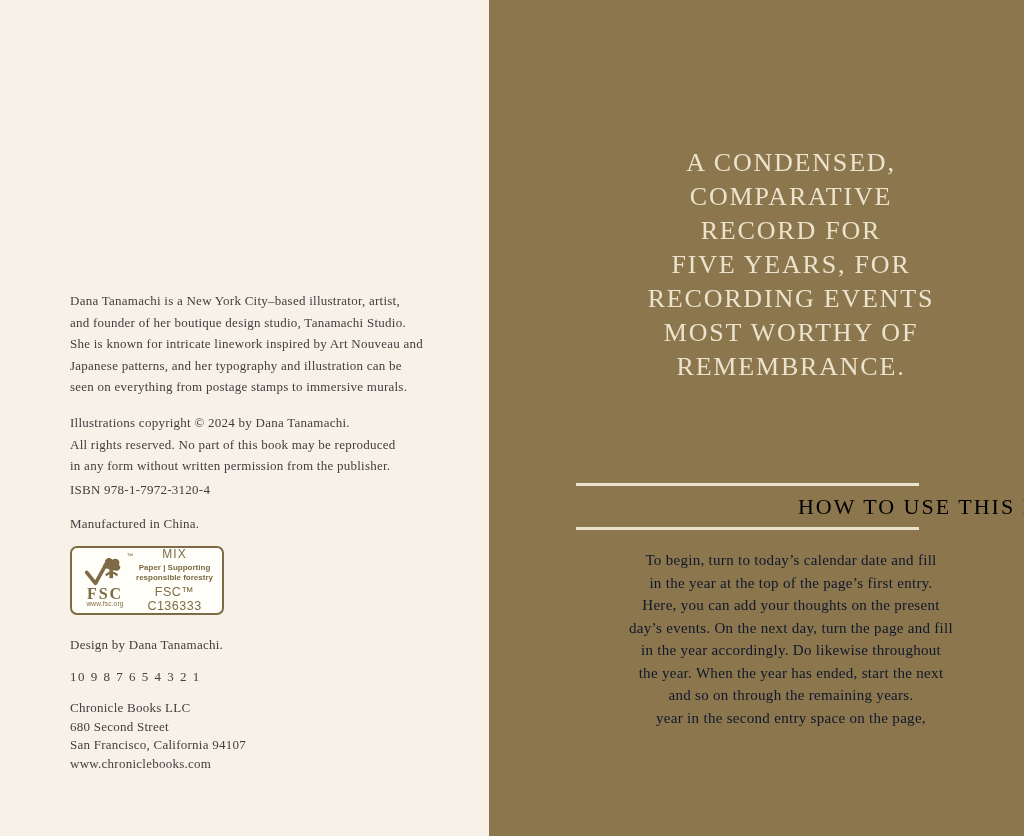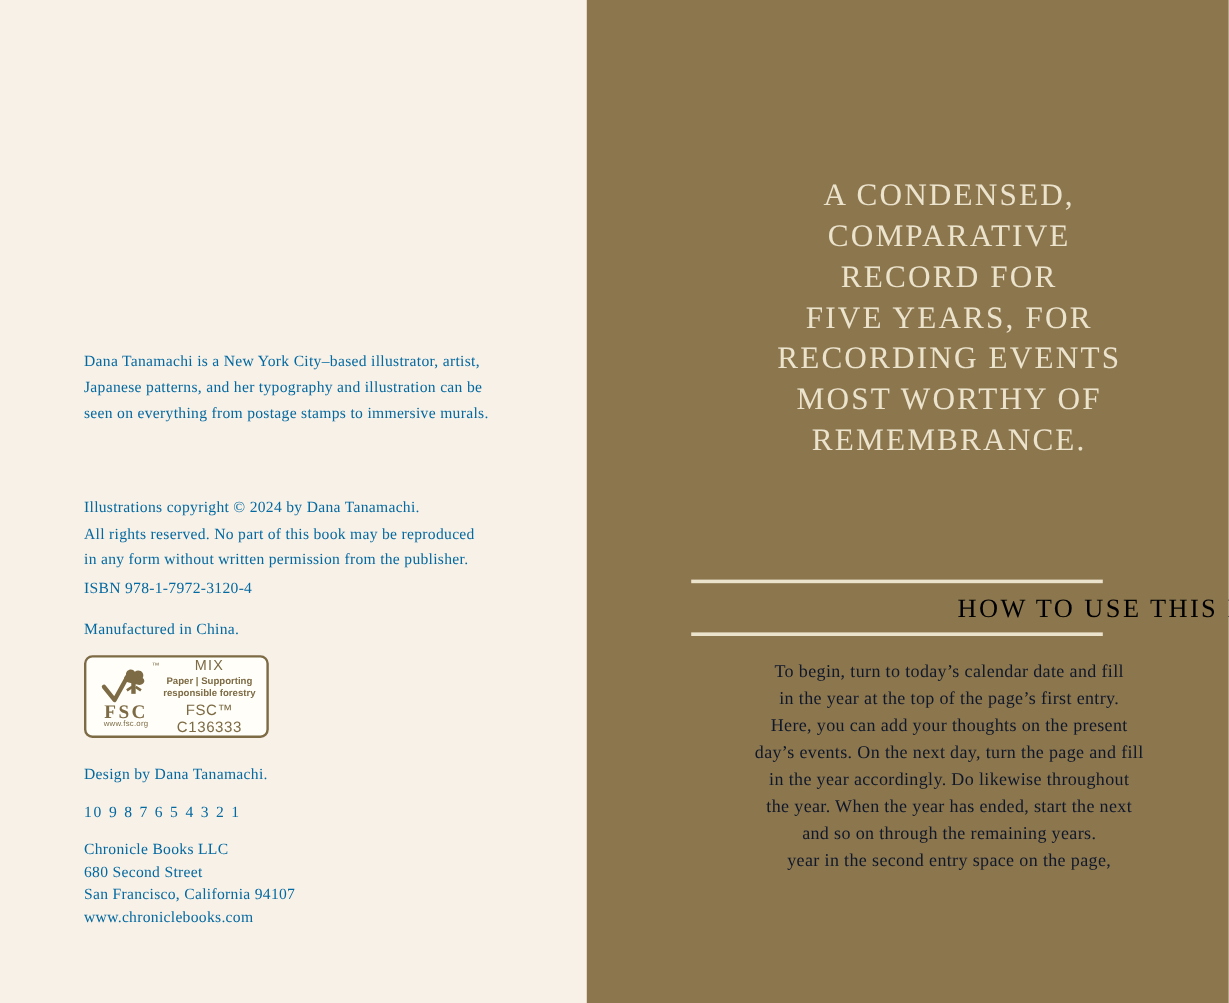--- a/index.html
+++ b/index.html
@@ -7,21 +7,21 @@
     position:relative; width:1024px; height:836px; overflow:hidden;
     font-family:"Liberation Serif", serif;
     background:#f8f1e7;
   }
   
   .page-left {
     position:absolute; left:0; top:0; width:510px; height:836px;
     background:#f8f1e7;
   }
   .left-block {
-    position:absolute; left:70px; color:#0369a1;
+    position:absolute; left:70px; color:#404040;
     font-size:13px; line-height:21.6px; letter-spacing:0.25px;
   }
   .bio        { top:290px; }
   .copyright  { top:412px; }
   .isbn       { top:479px; }
   .made       { top:513px; }
   .design     { top:634px; }
   .printrun   { top:666px; letter-spacing:1.5px; }
   .publisher  { top:699px; line-height:18.5px; }
 
@@ -76,20 +76,22 @@
 </style>
 </head>
 <body>
 
 <div class="spread">
 
   <div class="page-left">
 
     <div class="left-block bio">
       <div>Dana Tanamachi is a New York City–based illustrator, artist,</div>
+      <div>and founder of her boutique design studio, Tanamachi Studio.</div>
+      <div>She is known for intricate linework inspired by Art Nouveau and</div>
       <div>Japanese patterns, and her typography and illustration can be</div>
       <div>seen on everything from postage stamps to immersive murals.</div>
     </div>
 
     <div class="left-block copyright">
       <div>Illustrations copyright © 2024 by Dana Tanamachi.</div>
       <div>All rights reserved. No part of this book may be reproduced</div>
       <div>in any form without written permission from the publisher.</div>
     </div>
 

